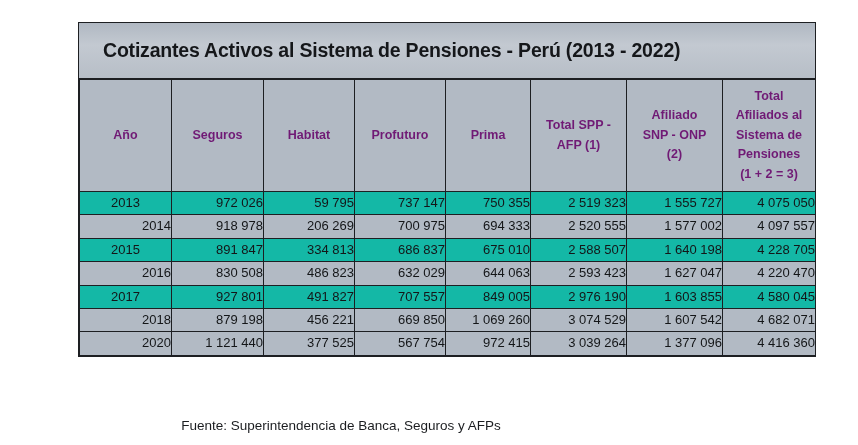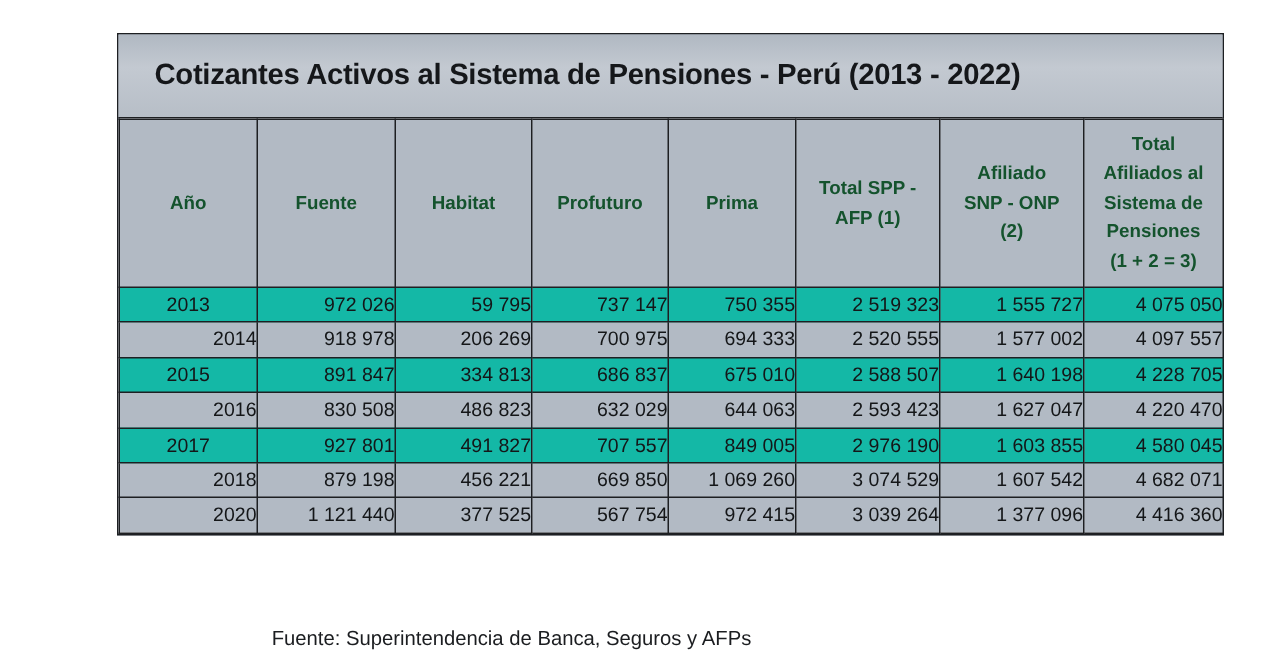--- a/index.html
+++ b/index.html
@@ -68,21 +68,21 @@
   }
 
   thead th {
     background: #b2bac4;
     height: 112px;
     vertical-align: middle;
     text-align: center;
     font-size: 12.5px;
     font-weight: bold;
     line-height: 1.55;
-    color: #14532d;
+    color: #701a75;
     padding: 2px 3px;
   }
   thead th .hdr-line { display: block; white-space: nowrap; }
 
   tbody td {
     height: 22.4px;
     font-size: 13px;
     color: #141618;
     padding: 0 8px 0 4px;
     text-align: right;
@@ -139,21 +139,21 @@
         <col style="width:96px">
         <col style="width:96px">
         <col style="width:93px">
       </colgroup>
       <thead>
         <tr>
           <th>
             <span class="hdr-line">Año</span>
           </th>
           <th>
-            <span class="hdr-line">Fuente</span>
+            <span class="hdr-line">Seguros</span>
           </th>
           <th>
             <span class="hdr-line">Habitat</span>
           </th>
           <th>
             <span class="hdr-line">Profuturo</span>
           </th>
           <th>
             <span class="hdr-line">Prima</span>
           </th>

